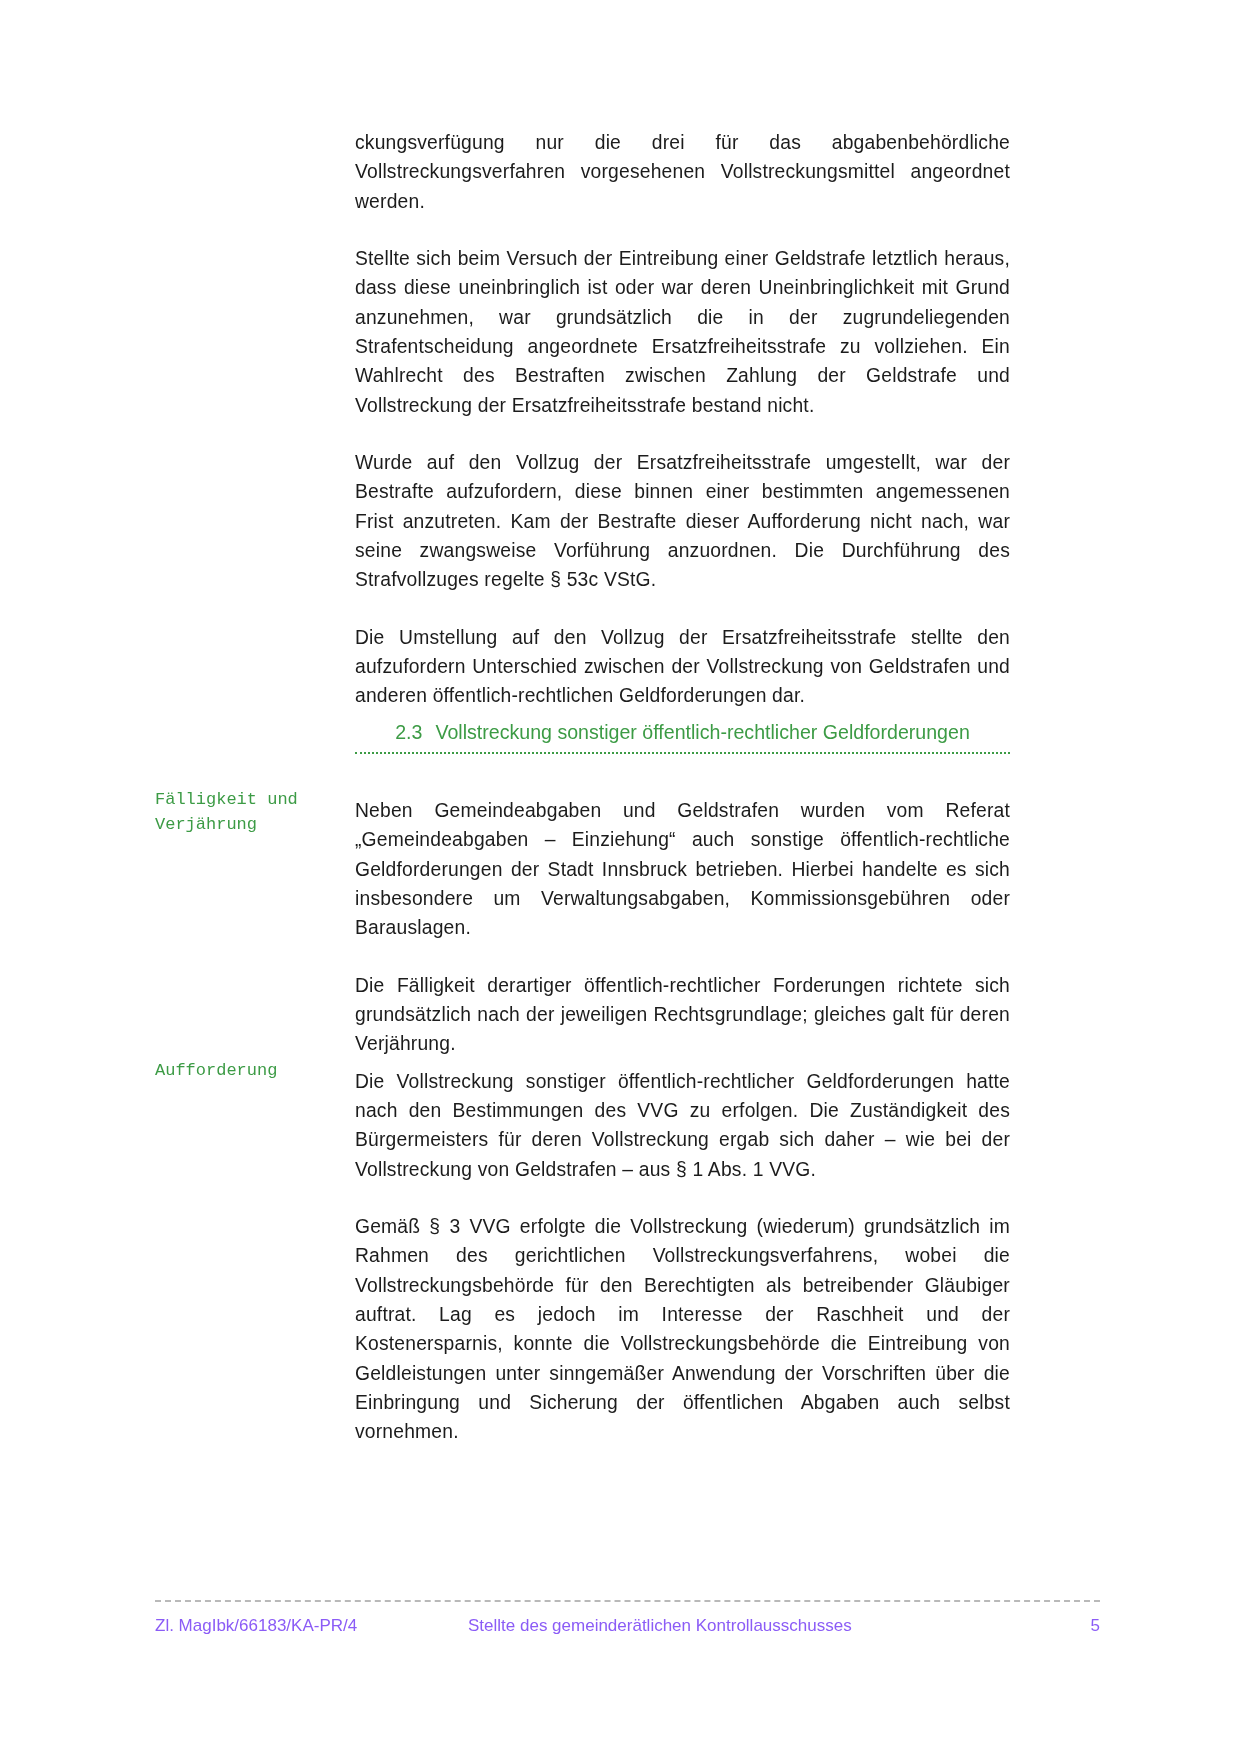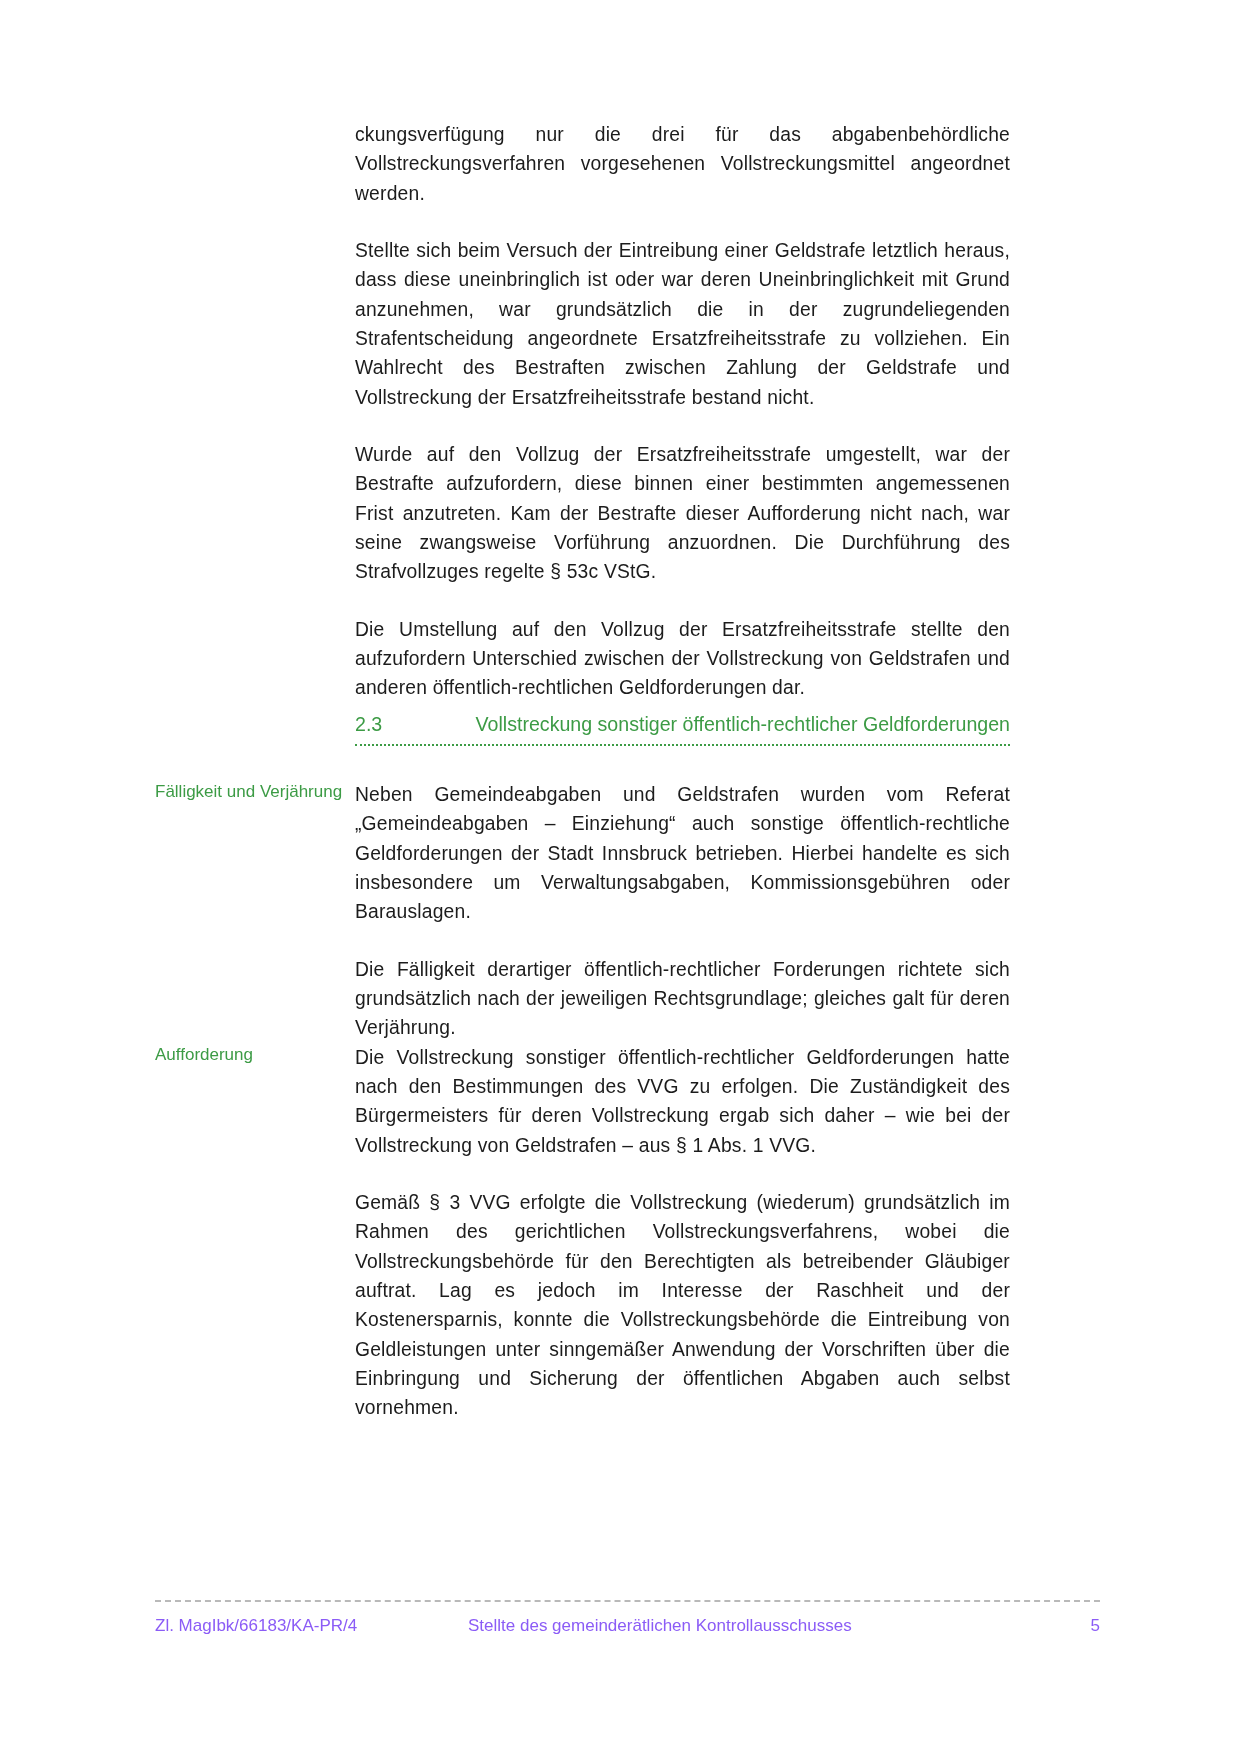--- a/index.html
+++ b/index.html
@@ -40,52 +40,53 @@
     padding-right: 10px;
   }
   .body-col {
     width: 655px;
     min-width: 655px;
     box-sizing: border-box;
   }
 
   
   p.para {
-    margin: 0 0 28px 0;
+    margin: 8px 0 28px 0;
     font-size: 19.3px;
     line-height: 1.52;
     text-align: justify;
     text-justify: inter-word;
     letter-spacing: 0.01em;
     color: #1c1c1c;
     -webkit-hyphens: none;
     hyphens: none;
   }
   p.para:last-child {
     margin-bottom: 0;
   }
 
   
   .note {
     font-size: 17px;
     line-height: 1.45;
     color: #3c9b45;
     text-align: left;
+    font-family: Liberation Mono, monospace;
   }
 
   
   .heading-wrap {
     position: relative;
     width: 655px;
     margin: 8px 0 34px 0;
   }
   .heading {
     display: flex;
     align-items: baseline;
-    justify-content: space-between;
+    justify-content: center;
     gap: 13px;
     color: #3c9b45;
     font-size: 19.6px;
     line-height: 1.4;
     padding-bottom: 6px;
     white-space: nowrap;
   }
   .heading .num {
     color: #3c9b45;
   }

